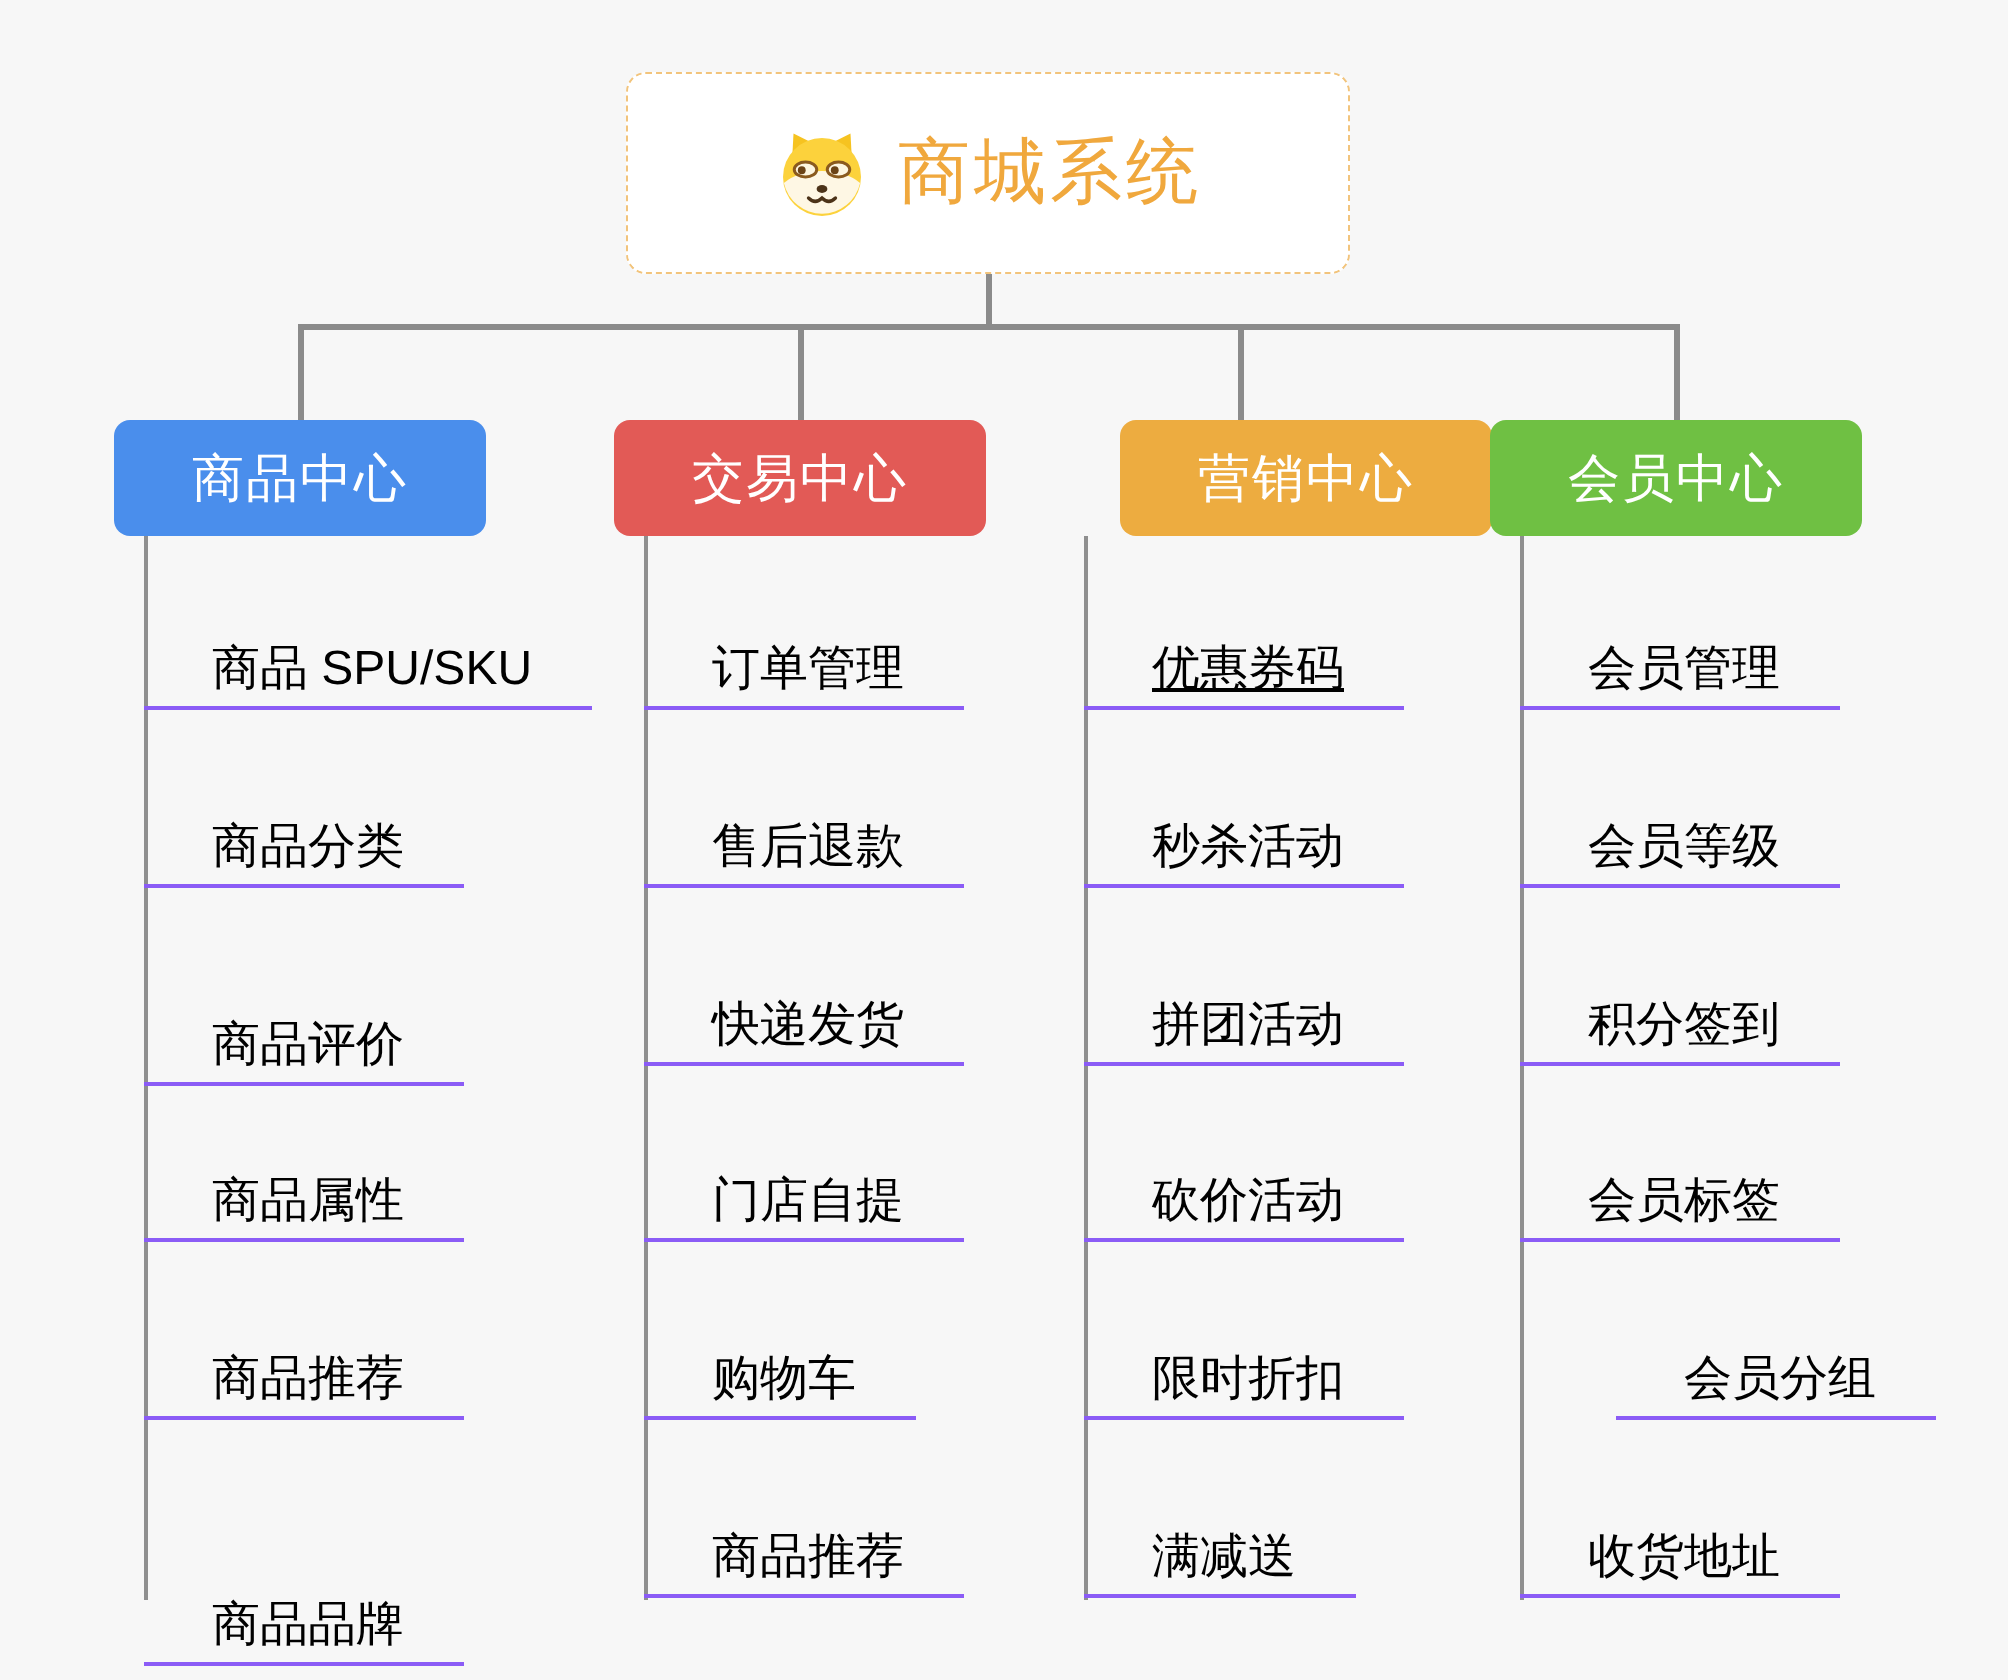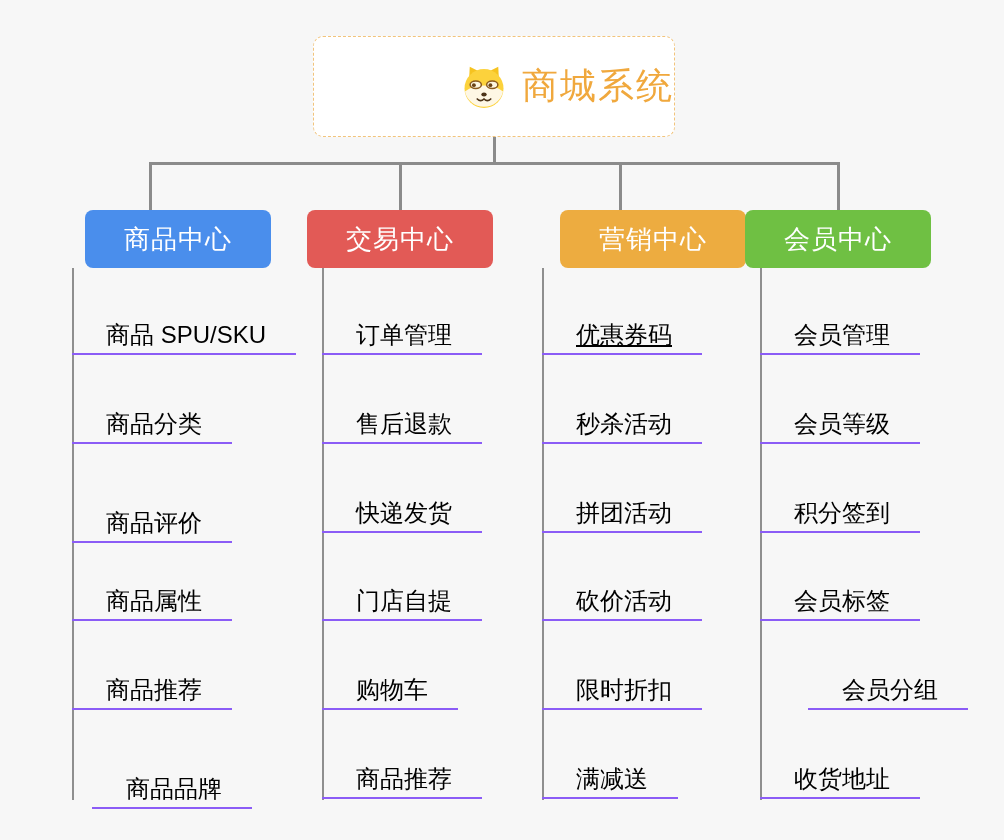--- a/index.html
+++ b/index.html
@@ -17,21 +17,21 @@
   
   .root-node {
     position: absolute;
     left: 313px; top: 36px;
     width: 362px; height: 101px;
     background: #ffffff;
     border: 1px dashed #f2c47c;
     border-radius: 10px;
     display: flex;
     align-items: center;
-    justify-content: flex-end;
+    justify-content: center;
     gap: 14px;
     cursor: pointer;
   }
   .root-title {
     font-size: 36px;
     font-weight: 500;
     color: #f0a83d;
     letter-spacing: 2px;
     white-space: nowrap;
   }
@@ -96,28 +96,28 @@
 
   <div id="lines">
       <div class="line" style="left: 493px; top: 137px; width: 3px; height: 28px;"></div>
       <div class="line" style="left: 149px; top: 162px; width: 691px; height: 3px;"></div>
       <div class="line" style="left: 149px; top: 162px; width: 3px; height: 48px;"></div>
       <div class="line" style="left: 399px; top: 162px; width: 3px; height: 48px;"></div>
       <div class="line" style="left: 619px; top: 162px; width: 3px; height: 48px;"></div>
       <div class="line" style="left: 837px; top: 162px; width: 3px; height: 48px;"></div>
     </div>
   <div id="branches">
-      <div class="branch-node" style="left: 57px; top: 210px; background: rgb(74, 142, 236); margin-left: 28px;">商品中心</div>
+      <div class="branch-node" style="left: 57px; top: 210px; background: rgb(74, 142, 236);">商品中心</div>
       <div class="trunk" style="left: 72px; top: 268px; height: 532px;"></div>
       <div class="child-node" style="left: 72px; top: 322px;">商品 SPU/SKU</div>
       <div class="child-node" style="left: 72px; top: 411px;">商品分类</div>
       <div class="child-node" style="left: 72px; top: 475px; margin-top: 35px;">商品评价</div>
       <div class="child-node" style="left: 72px; top: 588px;">商品属性</div>
       <div class="child-node" style="left: 72px; top: 677px;">商品推荐</div>
-      <div class="child-node" style="left: 72px; top: 776px; margin-left: 20px;">商品品牌</div>
+      <div class="child-node" style="left: 72px; top: 800px;">商品品牌</div>
       <div class="branch-node" style="left: 307px; top: 210px; background: rgb(226, 90, 86);">交易中心</div>
       <div class="trunk" style="left: 322px; top: 268px; height: 532px;"></div>
       <div class="child-node" style="left: 322px; top: 322px;">订单管理</div>
       <div class="child-node" style="left: 322px; top: 411px;">售后退款</div>
       <div class="child-node" style="left: 322px; top: 500px;">快递发货</div>
       <div class="child-node" style="left: 322px; top: 588px;">门店自提</div>
       <div class="child-node" style="left: 322px; top: 677px;">购物车</div>
       <div class="child-node" style="left: 322px; top: 766px;">商品推荐</div>
       <div class="branch-node" style="left: 527px; top: 210px; background: rgb(237, 172, 64); margin-left: 33px;">营销中心</div>
       <div class="trunk" style="left: 542px; top: 268px; height: 532px;"></div>

